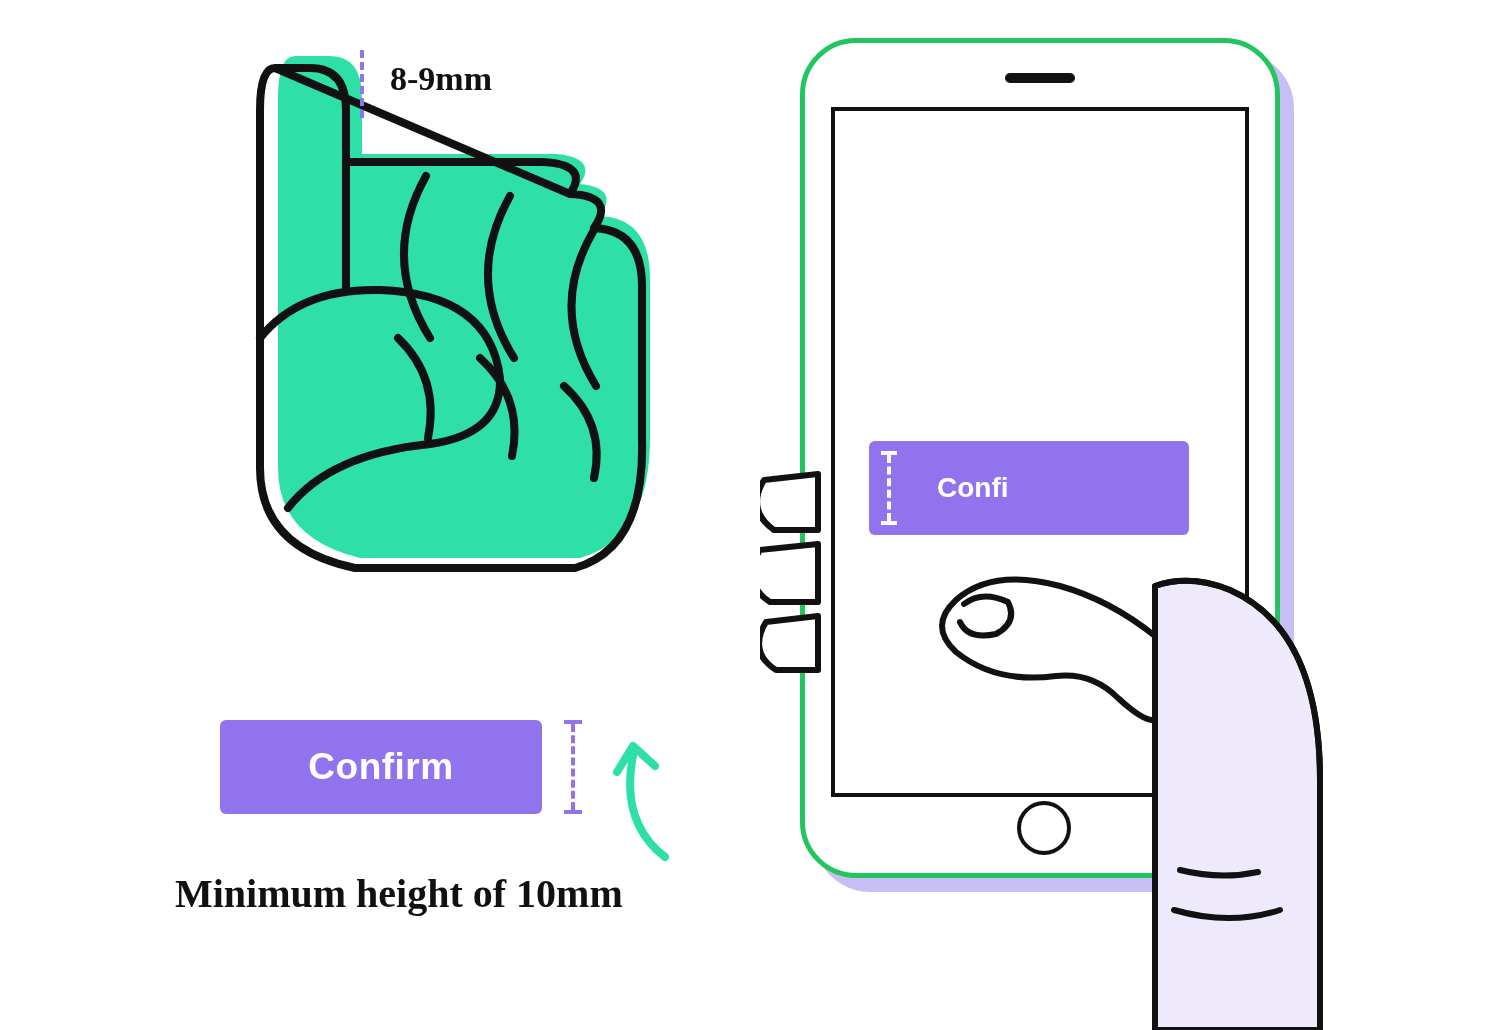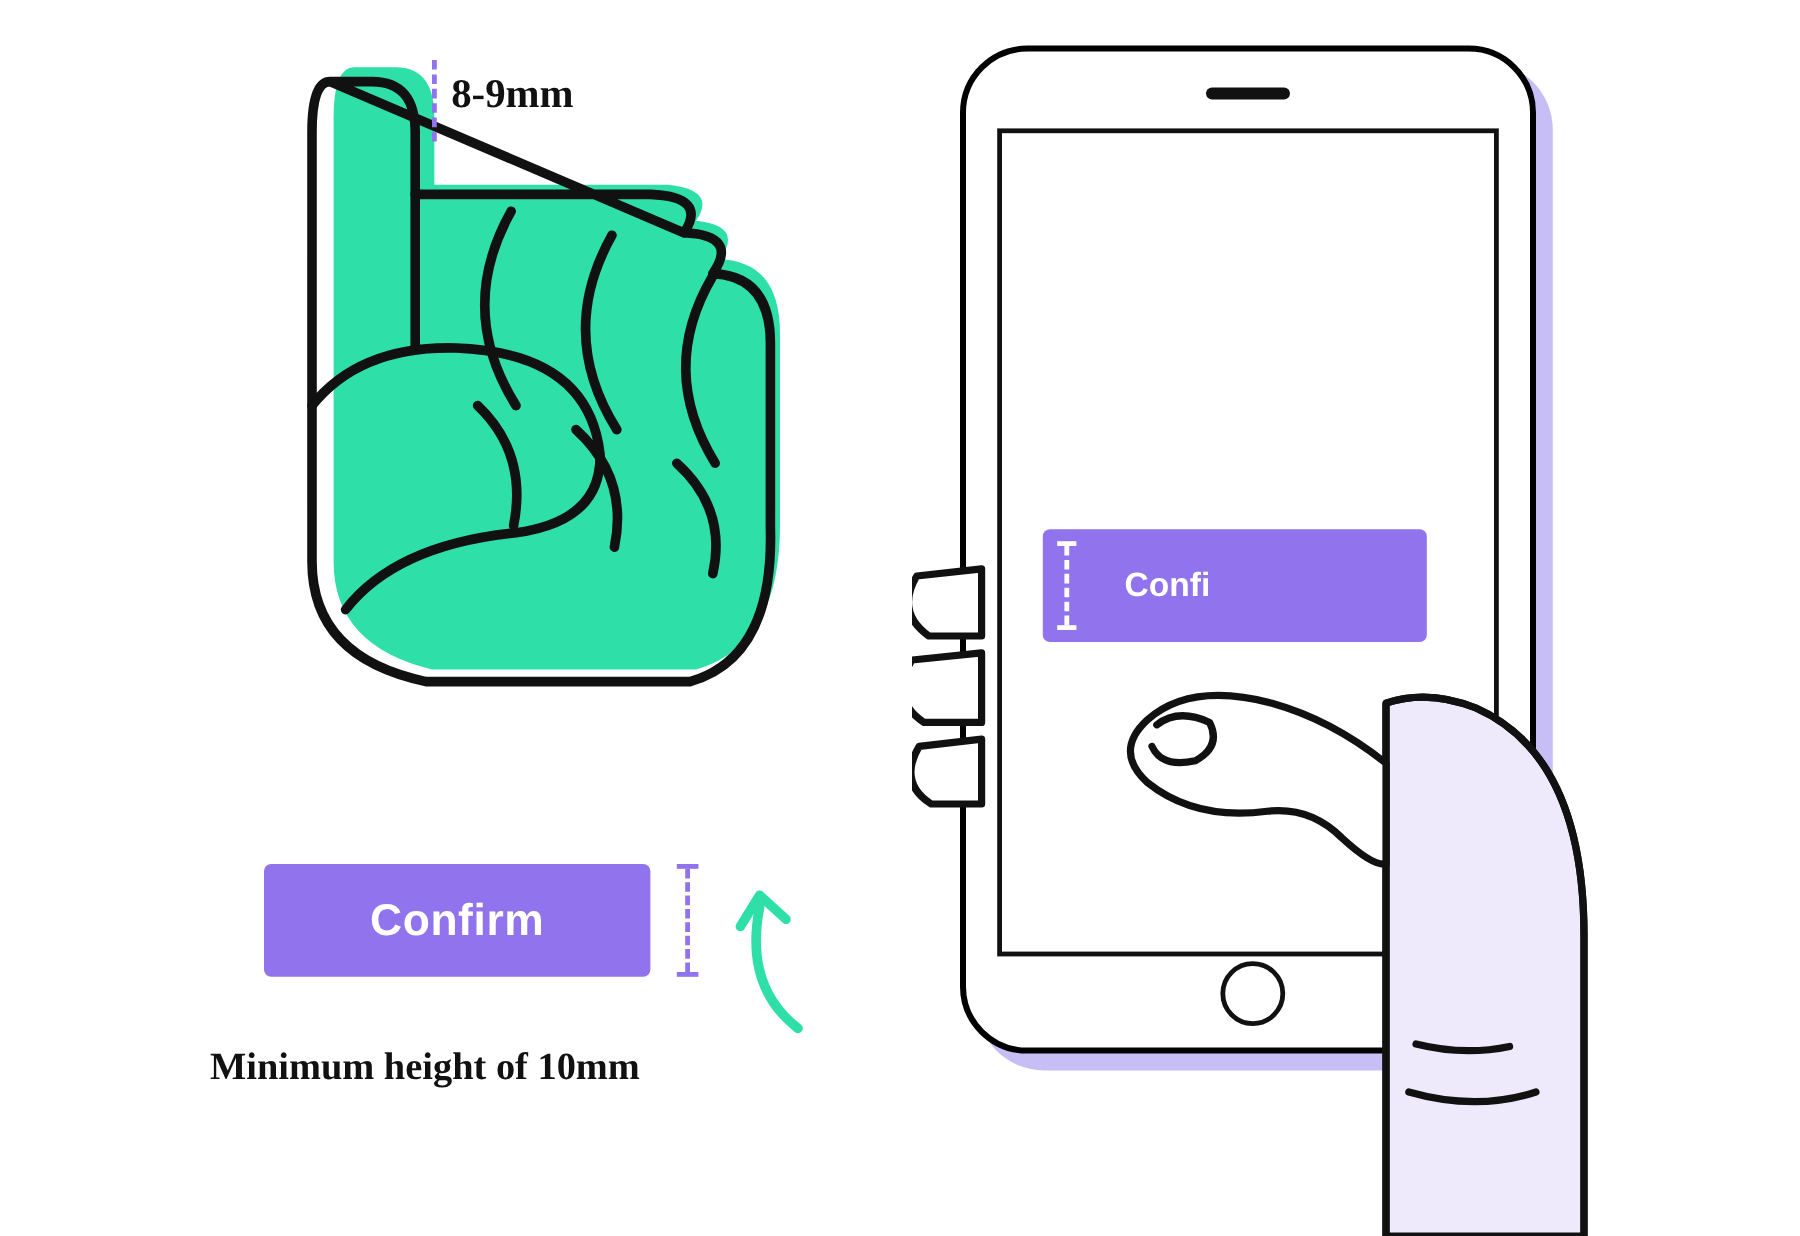--- a/index.html
+++ b/index.html
@@ -29,21 +29,21 @@
 
   .serif {
     font-family: Georgia, "Times New Roman", serif;
     color: #111111;
     font-weight: 700;
   }
 
   
   .finger-label {
     position: absolute;
-    left: 376px;
+    left: 390px;
     top: 60px;
     font-size: 34px;
   }
   .finger-measure {
     position: absolute;
     left: 360px;
     top: 50px;
     width: 0;
     height: 68px;
     border-left: 4px dashed #9173ED;
@@ -87,41 +87,41 @@
   .arrow {
     position: absolute;
     left: 605px;
     top: 712px;
   }
 
   .min-height-label {
     position: absolute;
     left: 175px;
     top: 870px;
-    font-size: 32px;
+    font-size: 40px;
   }
 
   
   .pointing-hand {
     position: absolute;
     left: 180px;
     top: 38px;
     width: 500px;
     height: 560px;
   }
 
   
   .phone {
     position: absolute;
     left: 800px;
     top: 38px;
     width: 470px;
     height: 830px;
     background: #ffffff;
-    border: 5px solid #000000;
+    border: 5px solid #22c55e;
     border-radius: 56px;
     box-shadow: 14px 14px 0 0 #C8BEF6;
   }
   .phone-screen {
     position: absolute;
     left: 26px;
     top: 64px;
     right: 26px;
     bottom: 76px;
     border: 4px solid #111;

